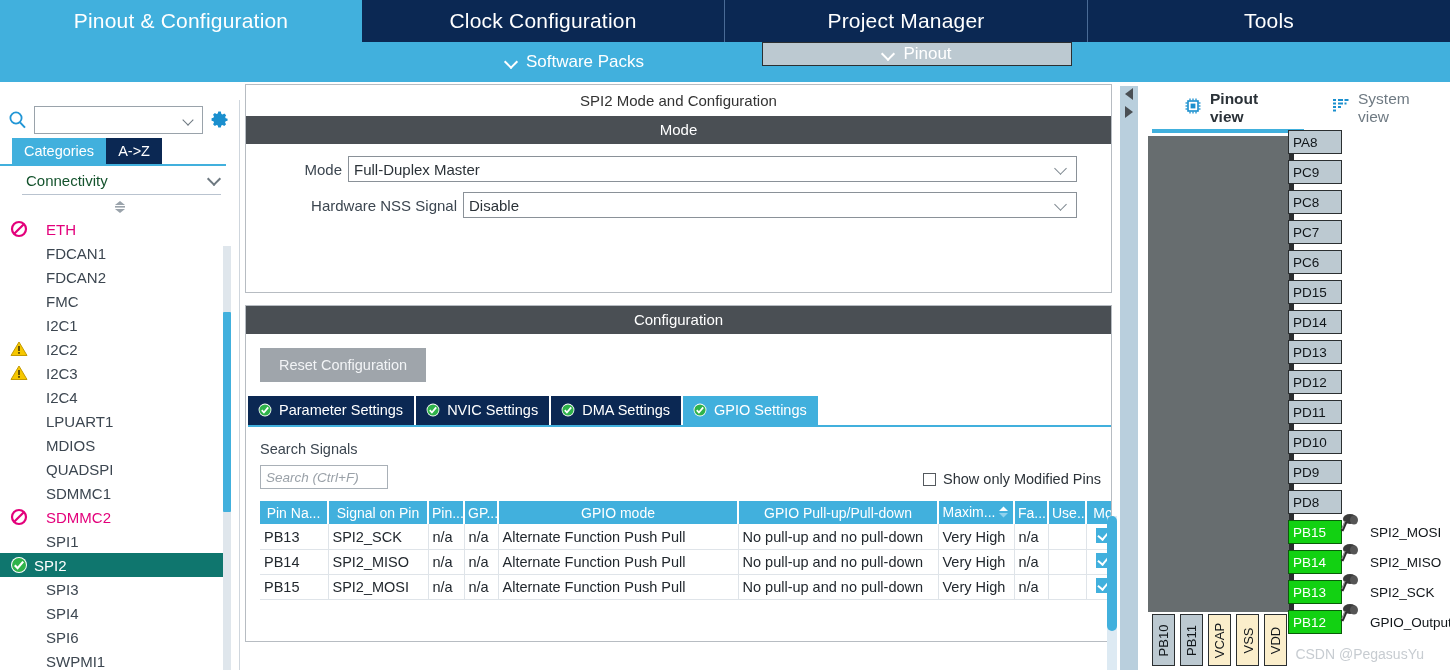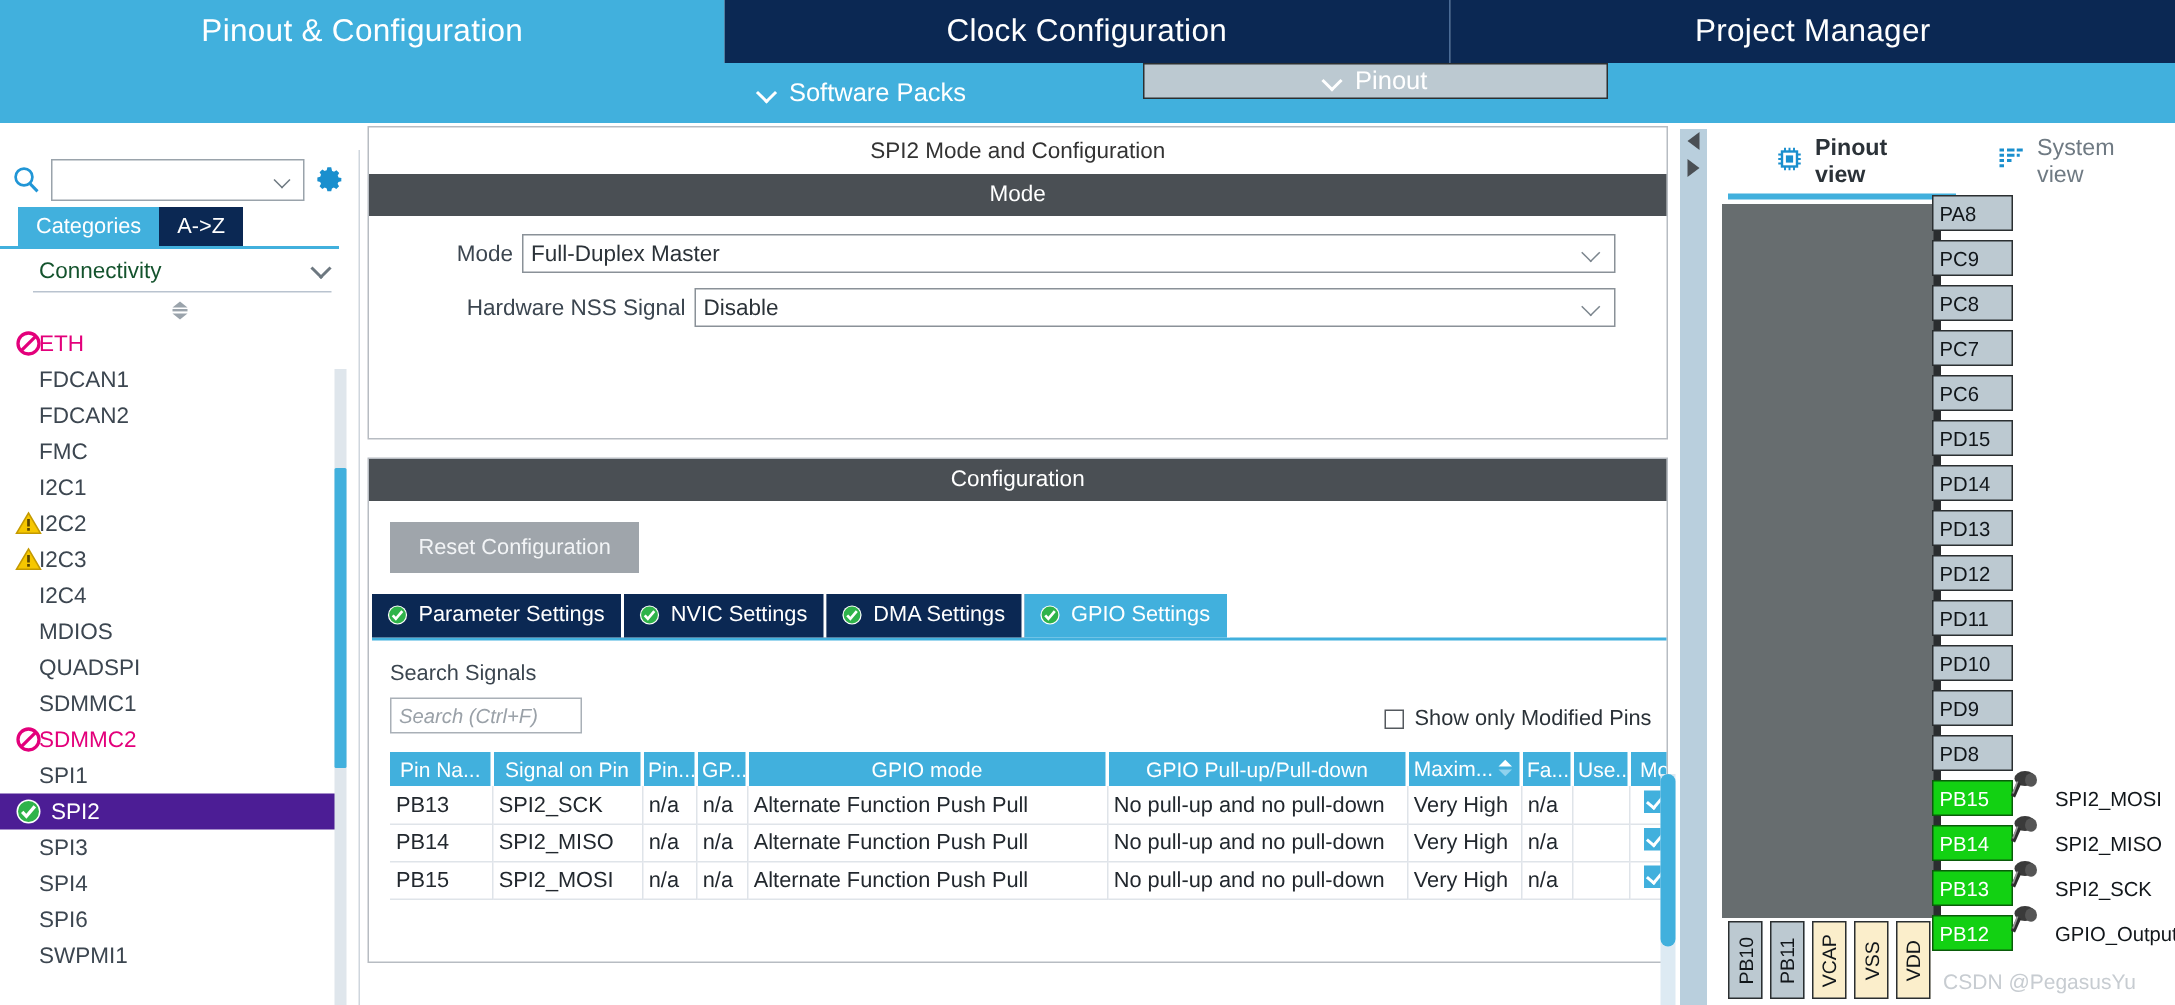--- a/index.html
+++ b/index.html
@@ -84,26 +84,26 @@
     transform: rotate(45deg);
   }
   .grouprule { height:1px; background:#b9c3cf; margin: 3px 18px 0 22px; }
 
   .pinstack { display:flex; justify-content:center; padding: 4px 0 2px 0; }
   .pinstack svg { display:block; }
 
   .peripherals { padding-left: 0; }
   .plist-item {
     display:flex; align-items:center; gap:7px;
-    height: 24px; padding-left: 26px; font-size: 15px; color:#3c4650;
+    height: 24px; padding-left: 46px; font-size: 15px; color:#3c4650;
     position: relative;
   }
   .plist-item .badge { position:absolute; left: 10px; top: 3px; width:18px; height:18px; }
   .plist-item.err { color:#e3007b; }
-  .plist-item.sel { background:#4c1d95; color:#fff; padding-left:34px; width:228px; }
+  .plist-item.sel { background:#0f766e; color:#fff; padding-left:34px; width:228px; }
 
   .sb-scroll {
     position:absolute; right: 8px; top: 146px; width: 8px; height: 440px;
     background:#dfe6ec;
   }
   .sb-scroll .thumb { position:absolute; left:0; top: 66px; width:8px; height: 200px; background:#41b0dd; border-radius:1px;}
 
   
   .center { width: 880px; height:588px; background:#fff; position:relative; padding: 2px 0 16px 2px; }
   .panel { border:1px solid #b7bcc2; margin: 0 8px 0 3px; background:#fff; }
@@ -224,20 +224,23 @@
 
   <div class="topnav">
     <div class="tab active">
       <span>Pinout &amp; Configuration</span>
     </div>
     <div class="tab">
       <span>Clock Configuration</span>
     </div>
     <div class="tab">
       <span>Project Manager</span>
+    </div>
+    <div class="tab">
+      <span>Tools</span>
     </div>
   </div>
 
   <div class="subnav">
     <div class="spacer-left"></div>
     <div class="subitem sw">
       <span class="chev"></span>
       <span>Software Packs</span>
     </div>
     <div class="subitem pin">
@@ -323,20 +326,23 @@
           <div class="plist-item">
             <span class="badge"><svg width="18" height="18" viewBox="0 0 18 18">
                 <polygon points="9,2 17,15.5 1,15.5" fill="#f6c700" stroke="#c49a00" stroke-width="1"></polygon>
                 <rect x="8.1" y="6" width="1.8" height="5" fill="#5a4600"></rect>
                 <rect x="8.1" y="12" width="1.8" height="1.8" fill="#5a4600"></rect>
               </svg></span>
             <span>I2C3</span>
           </div>
           <div class="plist-item">
             <span>I2C4</span>
+          </div>
+          <div class="plist-item">
+            <span>LPUART1</span>
           </div>
           <div class="plist-item">
             <span>MDIOS</span>
           </div>
           <div class="plist-item">
             <span>QUADSPI</span>
           </div>
           <div class="plist-item">
             <span>SDMMC1</span>
           </div>

